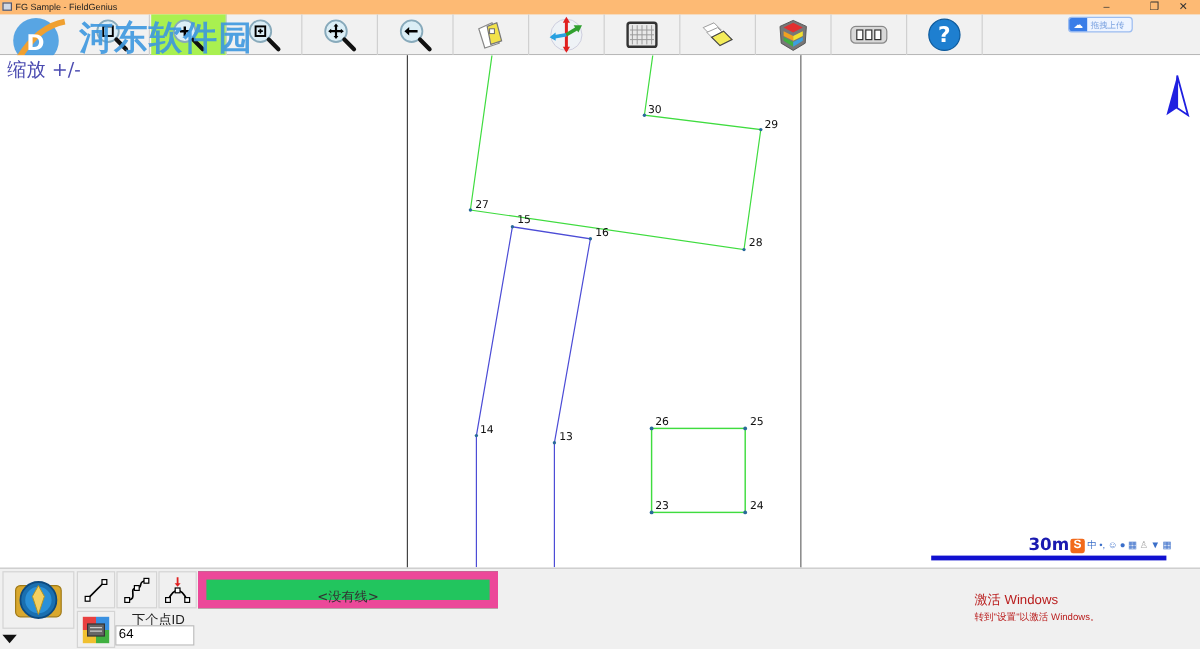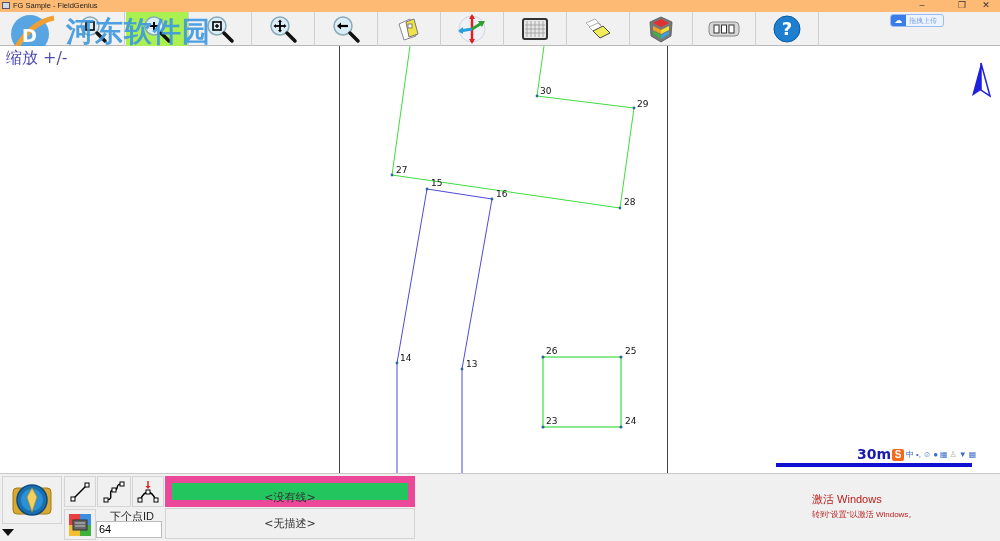--- a/index.html
+++ b/index.html
@@ -308,20 +308,19 @@
           <rect x="5" y="7" width="14" height="10" fill="#666" stroke="#333"></rect>
           <line x1="7" y1="10" x2="17" y2="10" stroke="#ccc"></line>
           <line x1="7" y1="13" x2="17" y2="13" stroke="#ccc"></line>
         </svg>
     </div>
 
     <div class="next-id-label">下个点ID</div>
     <div class="next-id-input">64</div>
 
     <div class="line-btn">&lt;没有线&gt;</div>
-    <div class="desc-btn">&lt;无描述&gt;</div>
 
     <div class="win-act">
       <div class="l1">激活 Windows</div>
       <div class="l2">转到"设置"以激活 Windows。</div>
     </div>
   </div>
 </div>
 
 </body></html>

